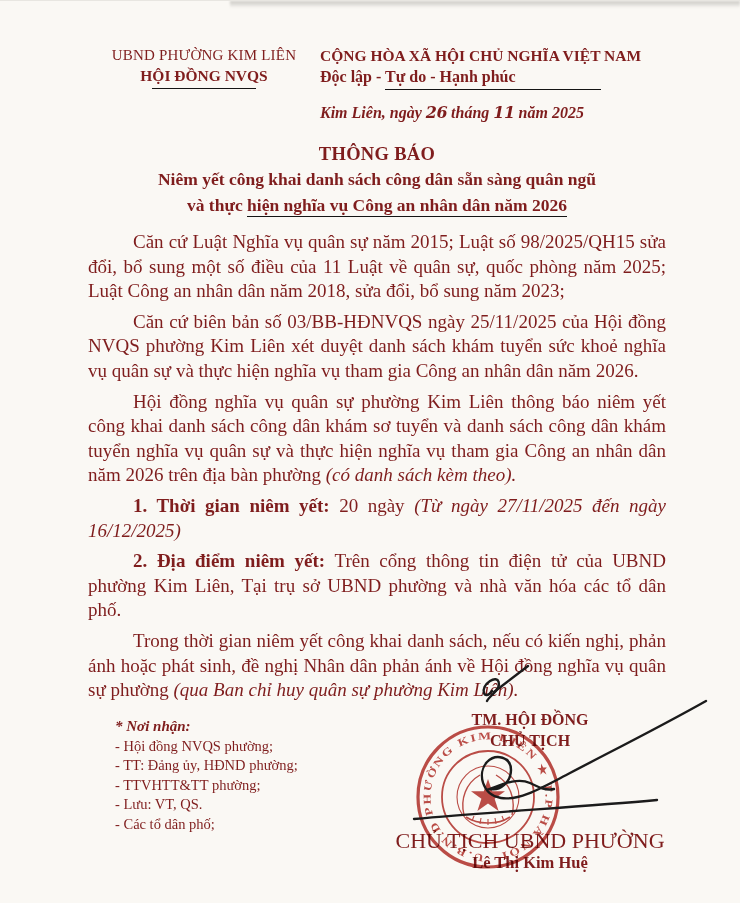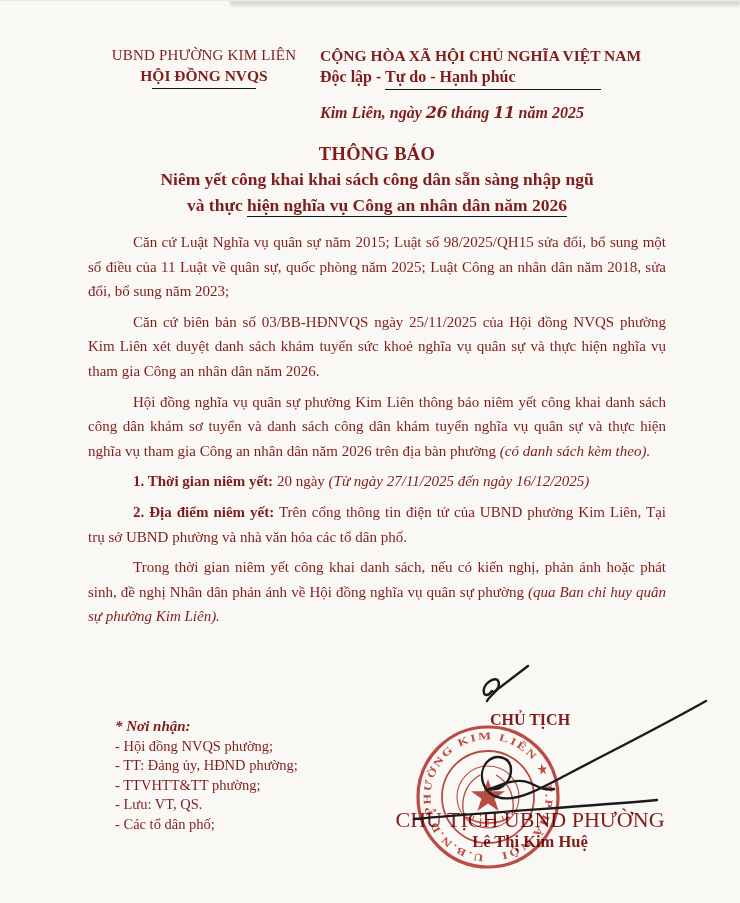--- a/index.html
+++ b/index.html
@@ -39,21 +39,21 @@
   }
   
   .title-block{text-align:center;margin-top:22px;}
   .title-heading{font-size:18.5px;font-weight:bold;letter-spacing:.3px;}
   .title-sub{font-size:17.5px;font-weight:bold;line-height:22.5px;margin-top:3px;}
   .u-part{border-bottom:1.7px solid #141414;padding-bottom:1px;}
   
   .body-wrap{margin-top:14px;}
   .body-p{
     margin:0 0 6px 0;
-    font-size:15px;line-height:24.6px;
+    font-size:19px;line-height:24.6px;
     text-align:justify;text-indent:45px;
   }
   .it{font-style:italic;}
   .bld{font-weight:bold;}
   
   .footer{position:absolute;left:0;top:700px;width:740px;height:203px;}
   .recipients{position:absolute;left:115px;top:16px;font-size:14.5px;line-height:19.5px;}
   .recip-title{font-weight:bold;font-style:italic;font-size:15px;}
   .sign-block{position:absolute;left:380px;top:8px;width:300px;text-align:center;z-index:1;}
   .sign-org{font-size:16px;font-weight:bold;line-height:21px;}
@@ -79,21 +79,21 @@
     <div class="head-right">
       <div class="motto1">CỘNG HÒA XÃ HỘI CHỦ NGHĨA VIỆT NAM</div>
       <div class="motto2">Độc lập - Tự do - Hạnh phúc</div>
       <div class="rule rule-right"></div>
       <div class="date-line"><span>Kim Liên, ngày </span><span class="hand">26</span><span> tháng </span><span class="hand">11</span><span> năm 2025</span></div>
     </div>
   </div>
 
   <div class="title-block">
     <div class="title-heading">THÔNG BÁO</div>
-    <div class="title-sub">Niêm yết công khai khai sách công dân sẵn sàng nhập ngũ</div>
+    <div class="title-sub">Niêm yết công khai danh sách công dân sẵn sàng quân ngũ</div>
     <div class="title-sub"><span>và thực </span><span class="u-part">hiện nghĩa vụ Công an nhân dân năm 2026</span></div>
   </div>
 
   <div class="body-wrap">
     <p class="body-p">Căn cứ Luật Nghĩa vụ quân sự năm 2015; Luật số 98/2025/QH15 sửa đổi, bổ sung một số điều của 11 Luật về quân sự, quốc phòng năm 2025; Luật Công an nhân dân năm 2018, sửa đổi, bổ sung năm 2023;</p>
     <p class="body-p">Căn cứ biên bản số 03/BB-HĐNVQS ngày 25/11/2025 của Hội đồng NVQS phường Kim Liên xét duyệt danh sách khám tuyển sức khoẻ nghĩa vụ quân sự và thực hiện nghĩa vụ tham gia Công an nhân dân năm 2026.</p>
     <p class="body-p"><span>Hội đồng nghĩa vụ quân sự phường Kim Liên thông báo niêm yết công khai danh sách công dân khám sơ tuyển và danh sách công dân khám tuyển nghĩa vụ quân sự và thực hiện nghĩa vụ tham gia Công an nhân dân năm 2026 trên địa bàn phường </span><span class="it">(có danh sách kèm theo).</span></p>
     <p class="body-p"><span class="bld">1. Thời gian niêm yết:</span><span> 20 ngày </span><span class="it">(Từ ngày 27/11/2025 đến ngày 16/12/2025)</span></p>
     <p class="body-p"><span class="bld">2. Địa điểm niêm yết:</span><span> Trên cổng thông tin điện tử của UBND phường Kim Liên, Tại trụ sở UBND phường và nhà văn hóa các tổ dân phố.</span></p>
     <p class="body-p"><span>Trong thời gian niêm yết công khai danh sách, nếu có kiến nghị, phản ánh hoặc phát sinh, đề nghị Nhân dân phản ánh về Hội đồng nghĩa vụ quân sự phường </span><span class="it">(qua Ban chỉ huy quân sự phường Kim Liên).</span></p>
@@ -102,20 +102,21 @@
   <div class="footer">
     <div class="recipients">
       <div class="recip-title">* Nơi nhận:</div>
       <div>- Hội đồng NVQS phường;</div>
       <div>- TT: Đảng ủy, HĐND phường;</div>
       <div>- TTVHTT&amp;TT phường;</div>
       <div>- Lưu: VT, QS.</div>
       <div>- Các tổ dân phố;</div>
     </div>
     <div class="sign-block">
+      <div class="sign-org">TM. HỘI ĐỒNG</div>
       <div class="sign-org">CHỦ TỊCH</div>
       <div class="sign-gap"></div>
       <div class="sign-title">CHỦ TỊCH UBND PHƯỜNG</div>
       <div class="sign-name">Lê Thị Kim Huệ</div>
     </div>
   </div>
 
   <svg class="seal-svg" width="160" height="160" viewBox="0 0 160 160">
     <defs>
       <path id="sealRing" d="M 80,137.5 a 57.5,57.5 0 1 1 0.12,0"></path>

